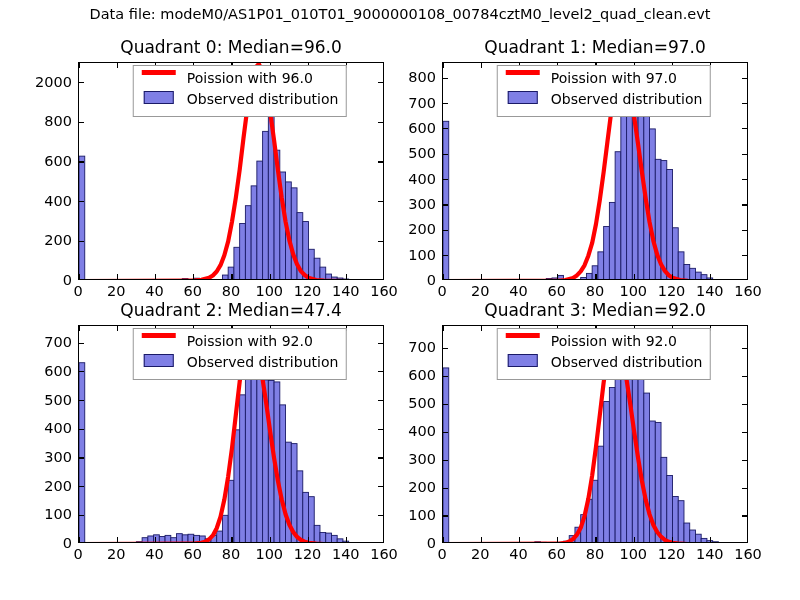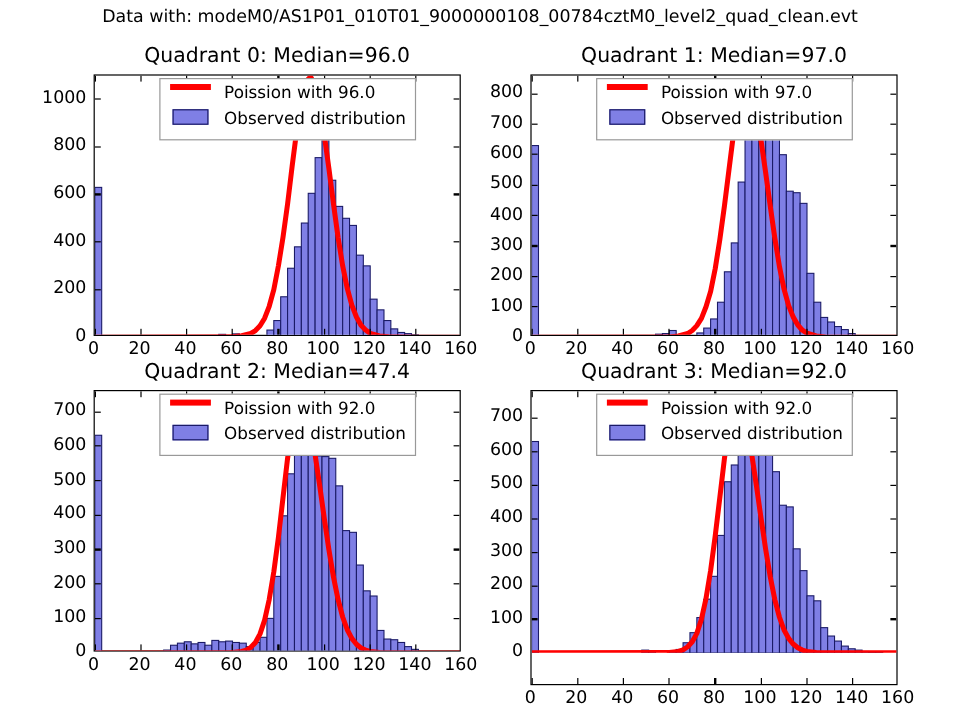--- a/index.html
+++ b/index.html
@@ -140,21 +140,21 @@
   .legend-label {
     font-size: 14px;
     color: #000000;
   }
 </style>
 </head>
 <body>
 
 <div id="figure">
 
-  <div class="suptitle">Data with: modeM0/AS1P01_010T01_9000000108_00784cztM0_level2_quad_clean.evt</div>
+  <div class="suptitle">Data file: modeM0/AS1P01_010T01_9000000108_00784cztM0_level2_quad_clean.evt</div>
 
   <div class="subplot" id="sp0" style="left:78px; top:62px; width:306px; height:218px;">
     <div class="sp-title">Quadrant 0: Median=96.0</div>
     <div class="axes">
         <svg class="plotsvg" width="306" height="218">
           <g>
             <rect x="0.00" y="93.15" width="5.74" height="124.85" fill="#7f7fe5" stroke="#1a1a66" stroke-width="0.9"></rect>
             <rect x="103.28" y="215.62" width="5.74" height="2.38" fill="#7f7fe5" stroke="#1a1a66" stroke-width="0.9"></rect>
             <rect x="114.75" y="215.23" width="5.74" height="2.77" fill="#7f7fe5" stroke="#1a1a66" stroke-width="0.9"></rect>
             <rect x="137.70" y="216.81" width="5.74" height="1.19" fill="#7f7fe5" stroke="#1a1a66" stroke-width="0.9"></rect>
@@ -214,21 +214,21 @@
         <div class="tickmark-x" style="left: 228.9px;"></div>
         <div class="tickmark-x2" style="left: 228.9px;"></div>
         <div class="tickmark-x" style="left: 267.15px;"></div>
         <div class="tickmark-x2" style="left: 267.15px;"></div>
       </div>
   <div class="ytick" style="top: 218px;">0</div>
       <div class="ytick" style="top: 178.364px;">200</div>
       <div class="ytick" style="top: 138.727px;">400</div>
       <div class="ytick" style="top: 99.0909px;">600</div>
       <div class="ytick" style="top: 59.4545px;">800</div>
-      <div class="ytick" style="top: 19.8182px;">1000</div>
+      <div class="ytick" style="top: 19.8182px;">2000</div>
       <div class="xtick" style="left: 0px;">0</div>
       <div class="xtick" style="left: 38.25px;">20</div>
       <div class="xtick" style="left: 76.5px;">40</div>
       <div class="xtick" style="left: 114.75px;">60</div>
       <div class="xtick" style="left: 153px;">80</div>
       <div class="xtick" style="left: 191.25px;">100</div>
       <div class="xtick" style="left: 229.5px;">120</div>
       <div class="xtick" style="left: 267.75px;">140</div>
       <div class="xtick" style="left: 306px;">160</div>
       <div class="legend" style="top: 3px; left: 50%; transform: translateX(-46%);">
@@ -465,21 +465,21 @@
         </div>
         <div class="legend-row">
           <span class="legend-key">
             <span class="key-patch" style="background: rgb(127, 127, 229);"></span>
           </span>
           <span class="legend-label">Observed distribution</span>
         </div>
       </div>
     </div>
 
-  <div class="subplot" id="sp3" style="left:442px; top:325px; width:306px; height:246px;">
+  <div class="subplot" id="sp3" style="left:442px; top:325px; width:306px; height:218px;">
     <div class="sp-title">Quadrant 3: Median=92.0</div>
     <div class="axes">
         <svg class="plotsvg" width="306" height="218">
           <g>
             <rect x="0.00" y="41.92" width="5.74" height="176.08" fill="#7f7fe5" stroke="#1a1a66" stroke-width="0.9"></rect>
             <rect x="91.80" y="215.76" width="5.74" height="2.24" fill="#7f7fe5" stroke="#1a1a66" stroke-width="0.9"></rect>
             <rect x="97.54" y="216.32" width="5.74" height="1.68" fill="#7f7fe5" stroke="#1a1a66" stroke-width="0.9"></rect>
             <rect x="114.75" y="216.32" width="5.74" height="1.68" fill="#7f7fe5" stroke="#1a1a66" stroke-width="0.9"></rect>
             <rect x="120.49" y="215.21" width="5.74" height="2.79" fill="#7f7fe5" stroke="#1a1a66" stroke-width="0.9"></rect>
             <rect x="126.22" y="209.62" width="5.74" height="8.38" fill="#7f7fe5" stroke="#1a1a66" stroke-width="0.9"></rect>

